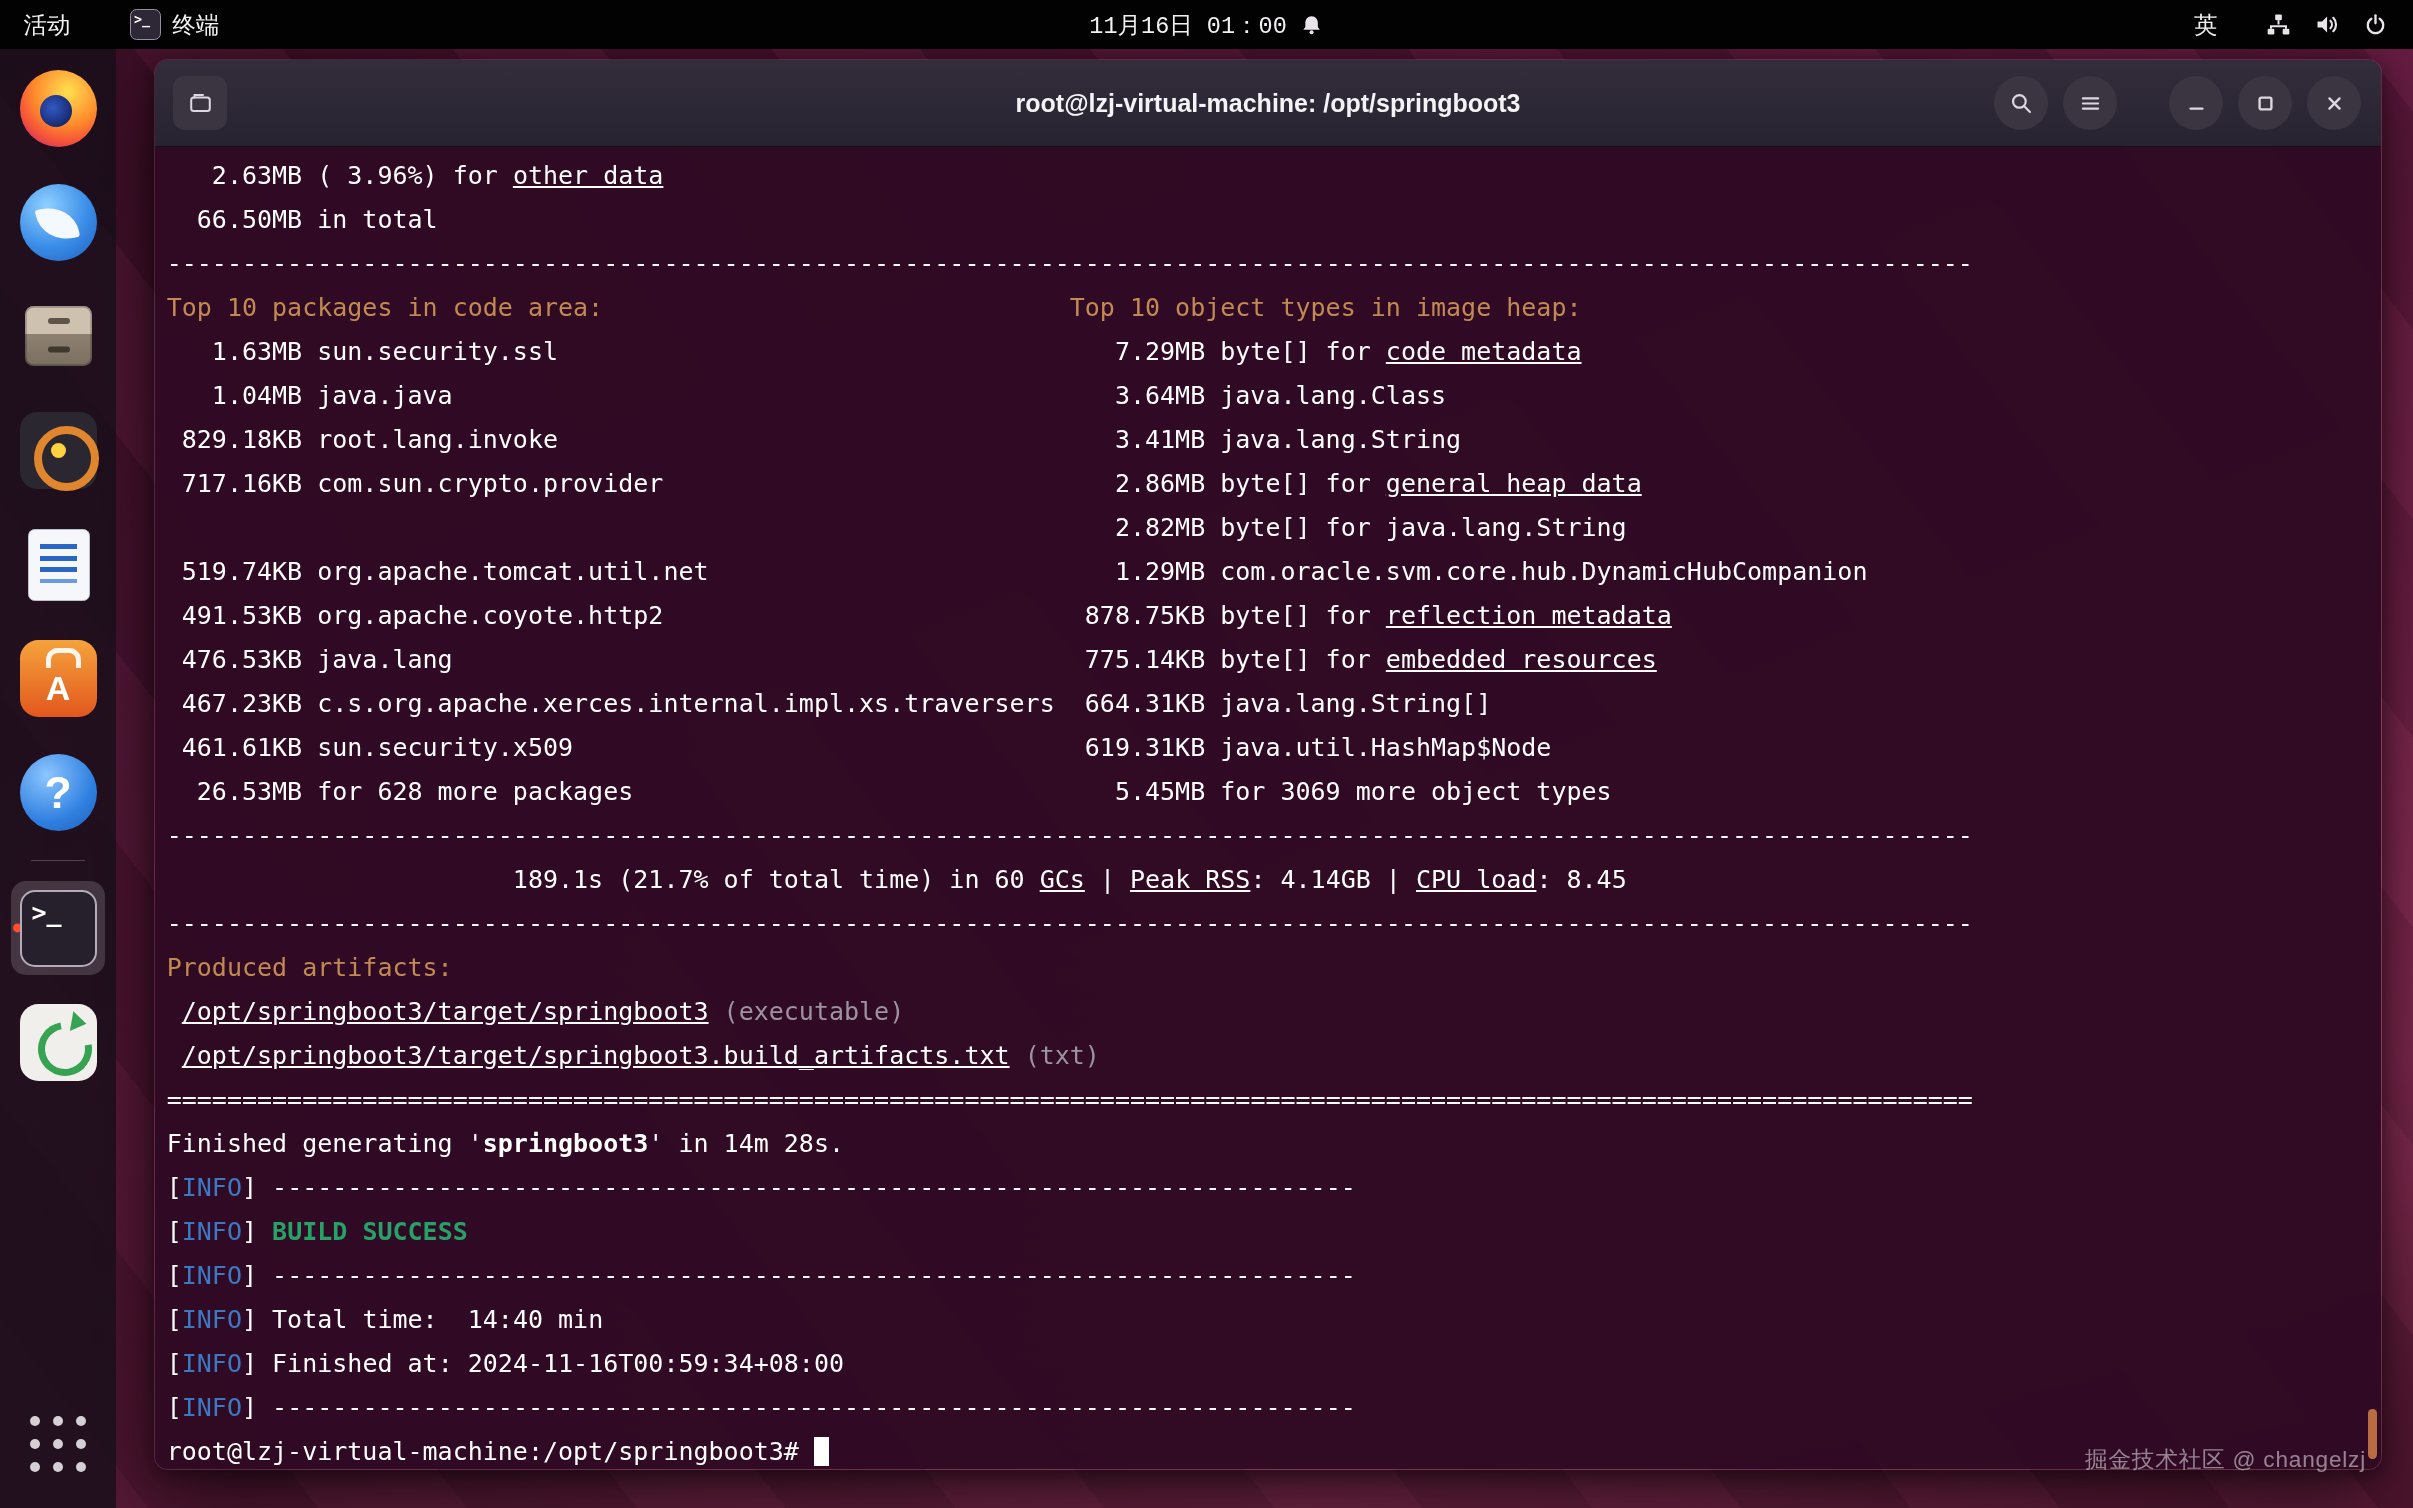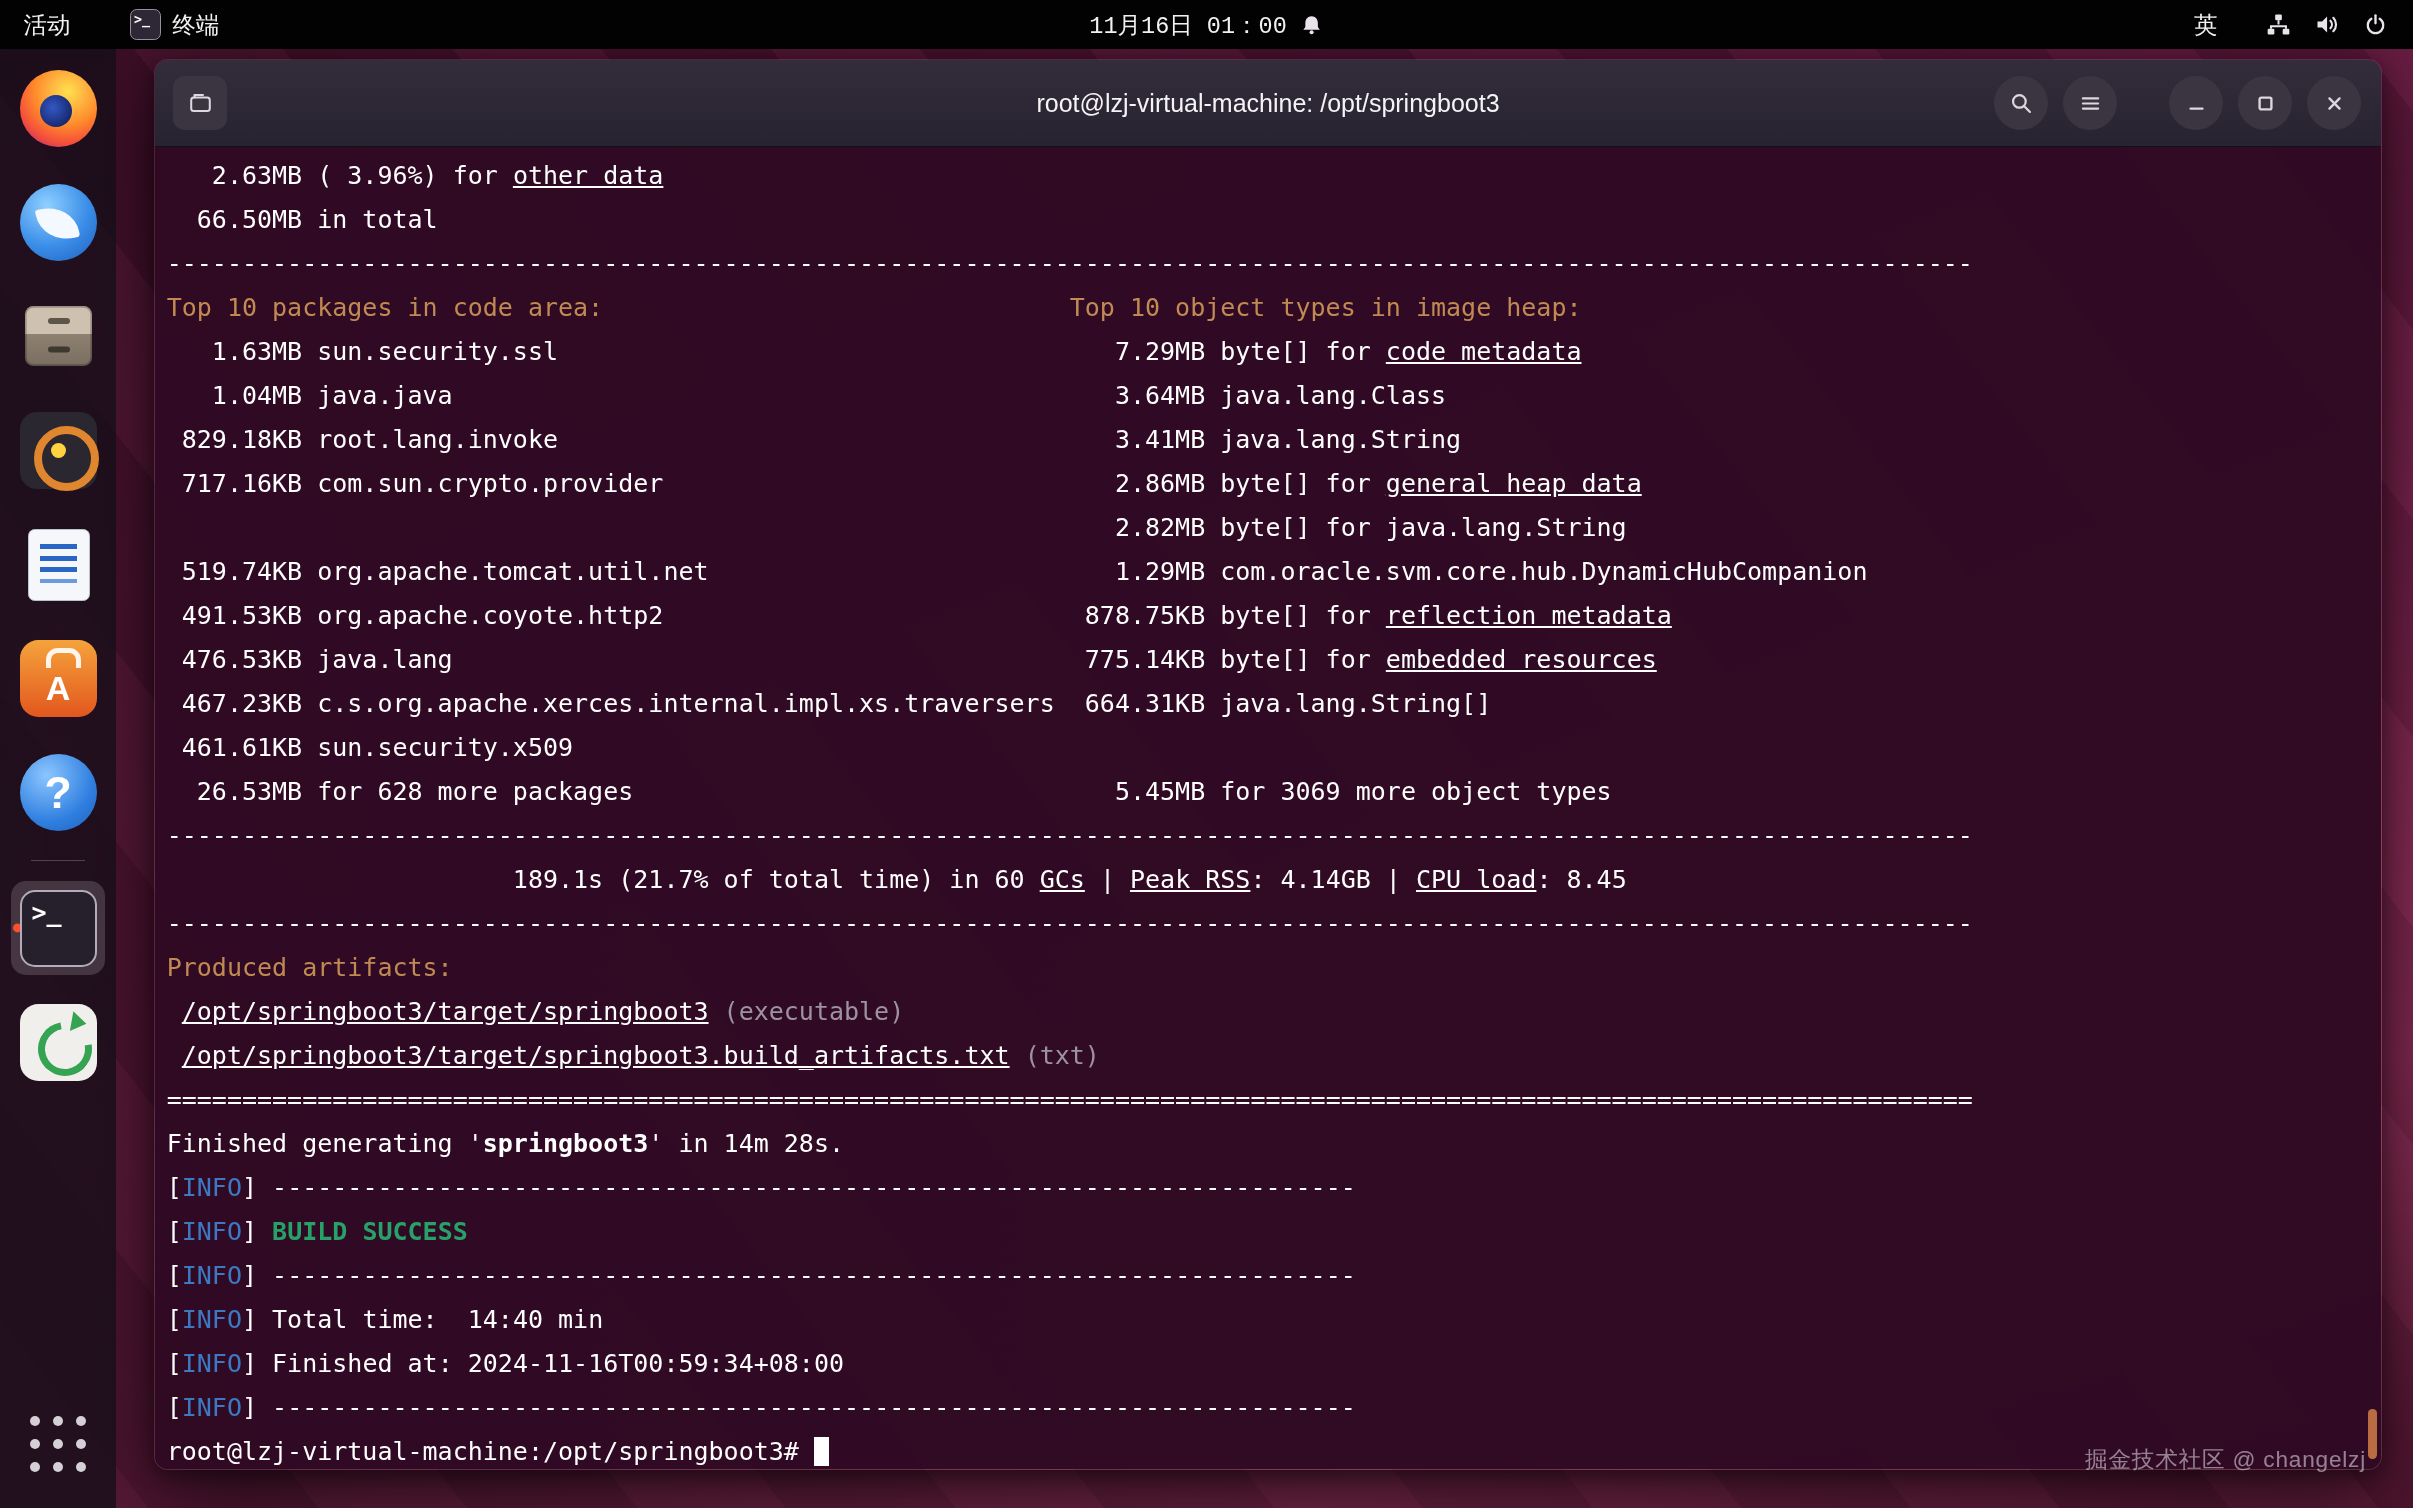--- a/index.html
+++ b/index.html
@@ -120,21 +120,21 @@
   }
   .headerbar{
     height:87px; flex:none; position:relative;
     background:linear-gradient(#332d3b,#282331);
     border-bottom:0.8px solid #141019;
     border-radius:12.6px 12.6px 0 0;
     display:flex; align-items:center;
   }
   .hb-title{
     position:absolute; left:50%; top:50%; transform:translate(-50%,-50%);
-    color:#f5f3f6; font-size:25px; font-weight:normal; white-space:nowrap;
+    color:#f5f3f6; font-size:25px; font-weight:bold; white-space:nowrap;
   }
   .hb-btn{
     width:54px; height:54px; border-radius:50%; border:none; background:#3b3542;
     display:flex; align-items:center; justify-content:center; cursor:default; flex:none;
   }
   .hb-btn.sq{ border-radius:11.7px; }
   .hb-left{ margin-left:18.4px; display:flex; align-items:center; }
   .hb-right{ margin-left:auto; margin-right:20px; display:flex; align-items:center; gap:15px; }
   .hb-spacer{ width:22px; }
   .hb-btn svg{ display:block; }
@@ -329,21 +329,21 @@
         <div class="tline"><span style="color: rgb(192, 138, 82);">Top 10 packages in code area:</span><span class="rcol"><span style="color: rgb(192, 138, 82);">Top 10 object types in image heap:</span></span></div>
         <div class="tline"><span>   1.63MB sun.security.ssl</span><span class="rcol"><span>   7.29MB byte[] for </span><span style="text-decoration: underline;">code metadata</span></span></div>
         <div class="tline"><span>   1.04MB java.java</span><span class="rcol"><span>   3.64MB java.lang.Class</span></span></div>
         <div class="tline"><span> 829.18KB root.lang.invoke</span><span class="rcol"><span>   3.41MB java.lang.String</span></span></div>
         <div class="tline"><span> 717.16KB com.sun.crypto.provider</span><span class="rcol"><span>   2.86MB byte[] for </span><span style="text-decoration: underline;">general heap data</span></span></div>
         <div class="tline"><span class="rcol"><span>   2.82MB byte[] for java.lang.String</span></span></div>
         <div class="tline"><span> 519.74KB org.apache.tomcat.util.net</span><span class="rcol"><span>   1.29MB com.oracle.svm.core.hub.DynamicHubCompanion</span></span></div>
         <div class="tline"><span> 491.53KB org.apache.coyote.http2</span><span class="rcol"><span> 878.75KB byte[] for </span><span style="text-decoration: underline;">reflection metadata</span></span></div>
         <div class="tline"><span> 476.53KB java.lang</span><span class="rcol"><span> 775.14KB byte[] for </span><span style="text-decoration: underline;">embedded resources</span></span></div>
         <div class="tline"><span> 467.23KB c.s.org.apache.xerces.internal.impl.xs.traversers</span><span class="rcol"><span> 664.31KB java.lang.String[]</span></span></div>
-        <div class="tline"><span> 461.61KB sun.security.x509</span></div>
+        <div class="tline"><span> 461.61KB sun.security.x509</span><span class="rcol"><span> 619.31KB java.util.HashMap$Node</span></span></div>
         <div class="tline"><span>  26.53MB for 628 more packages</span><span class="rcol"><span>   5.45MB for 3069 more object types</span></span></div>
         <div class="tline"><span>------------------------------------------------------------------------------------------------------------------------</span></div>
         <div class="tline"><span>                       189.1s (21.7% of total time) in 60 </span><span style="text-decoration: underline;">GCs</span><span> | </span><span style="text-decoration: underline;">Peak RSS</span><span>: 4.14GB | </span><span style="text-decoration: underline;">CPU load</span><span>: 8.45</span></div>
         <div class="tline"><span>------------------------------------------------------------------------------------------------------------------------</span></div>
         <div class="tline"><span style="color: rgb(192, 138, 82);">Produced artifacts:</span></div>
         <div class="tline"><span> </span><span style="text-decoration: underline;">/opt/springboot3/target/springboot3</span><span> </span><span style="color: rgb(157, 147, 160);">(executable)</span></div>
         <div class="tline"><span> </span><span style="text-decoration: underline;">/opt/springboot3/target/springboot3.build_artifacts.txt</span><span> </span><span style="color: rgb(157, 147, 160);">(txt)</span></div>
         <div class="tline"><span>========================================================================================================================</span></div>
         <div class="tline"><span>Finished generating '</span><span style="font-weight: bold;">springboot3</span><span>' in 14m 28s.</span></div>
         <div class="tline"><span>[</span><span style="color: rgb(61, 121, 194);">INFO</span><span>] </span><span>------------------------------------------------------------------------</span></div>

